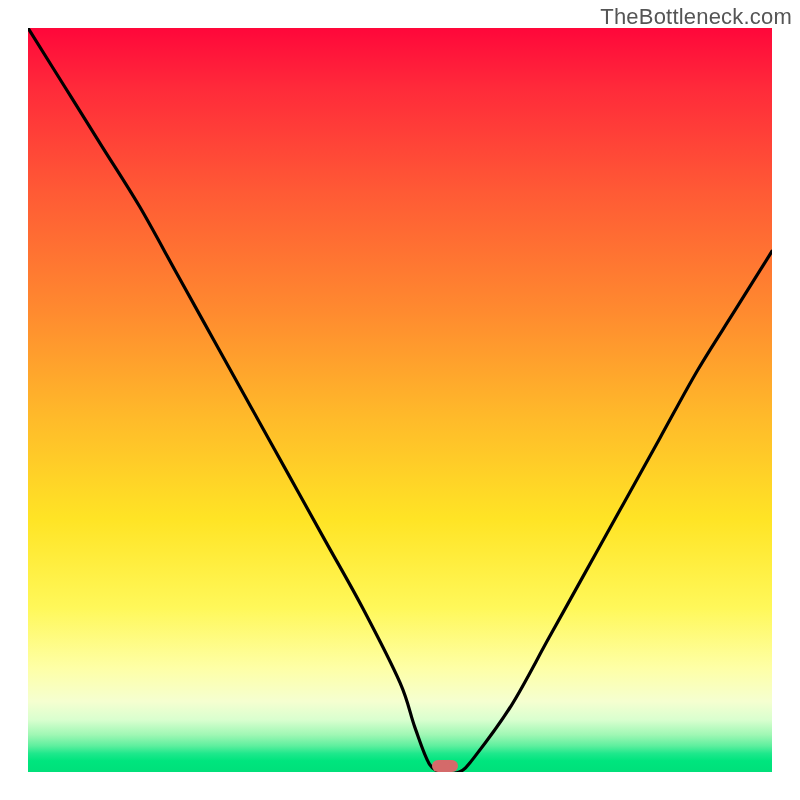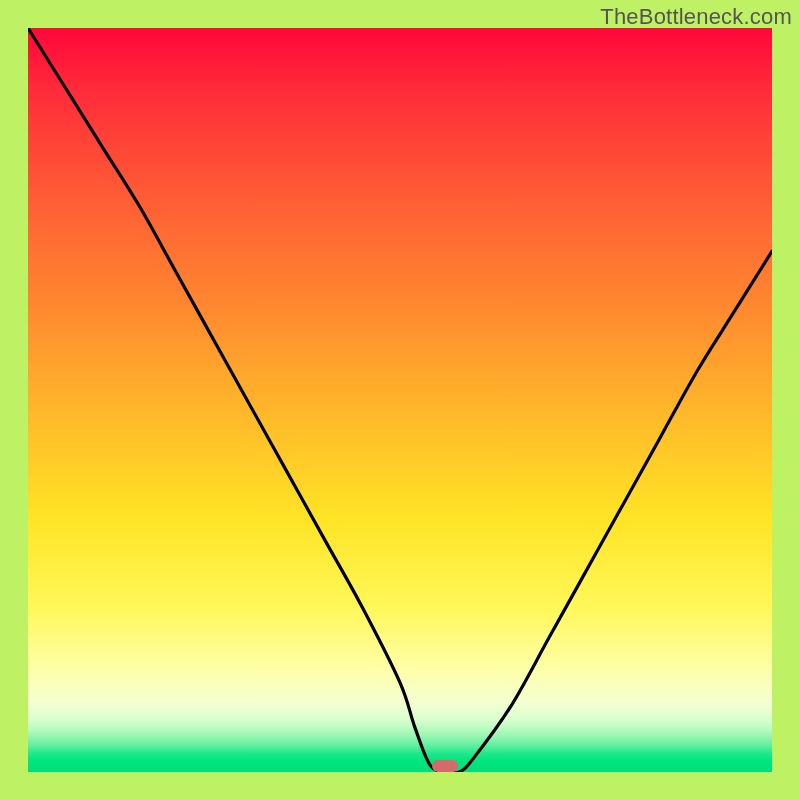--- a/index.html
+++ b/index.html
@@ -8,21 +8,21 @@
     width: 800px;
     height: 800px;
     background: #000;
     overflow: hidden;
     font-family: Arial, Helvetica, sans-serif;
   }
   .frame {
     position: relative;
     width: 800px;
     height: 800px;
-    background: #bef264;
+    background: #ffffff;
   }
   .watermark {
     position: absolute;
     top: 4px;
     right: 8px;
     color: #555;
     font-size: 22px;
     font-weight: 500;
     letter-spacing: 0.2px;
     z-index: 5;

